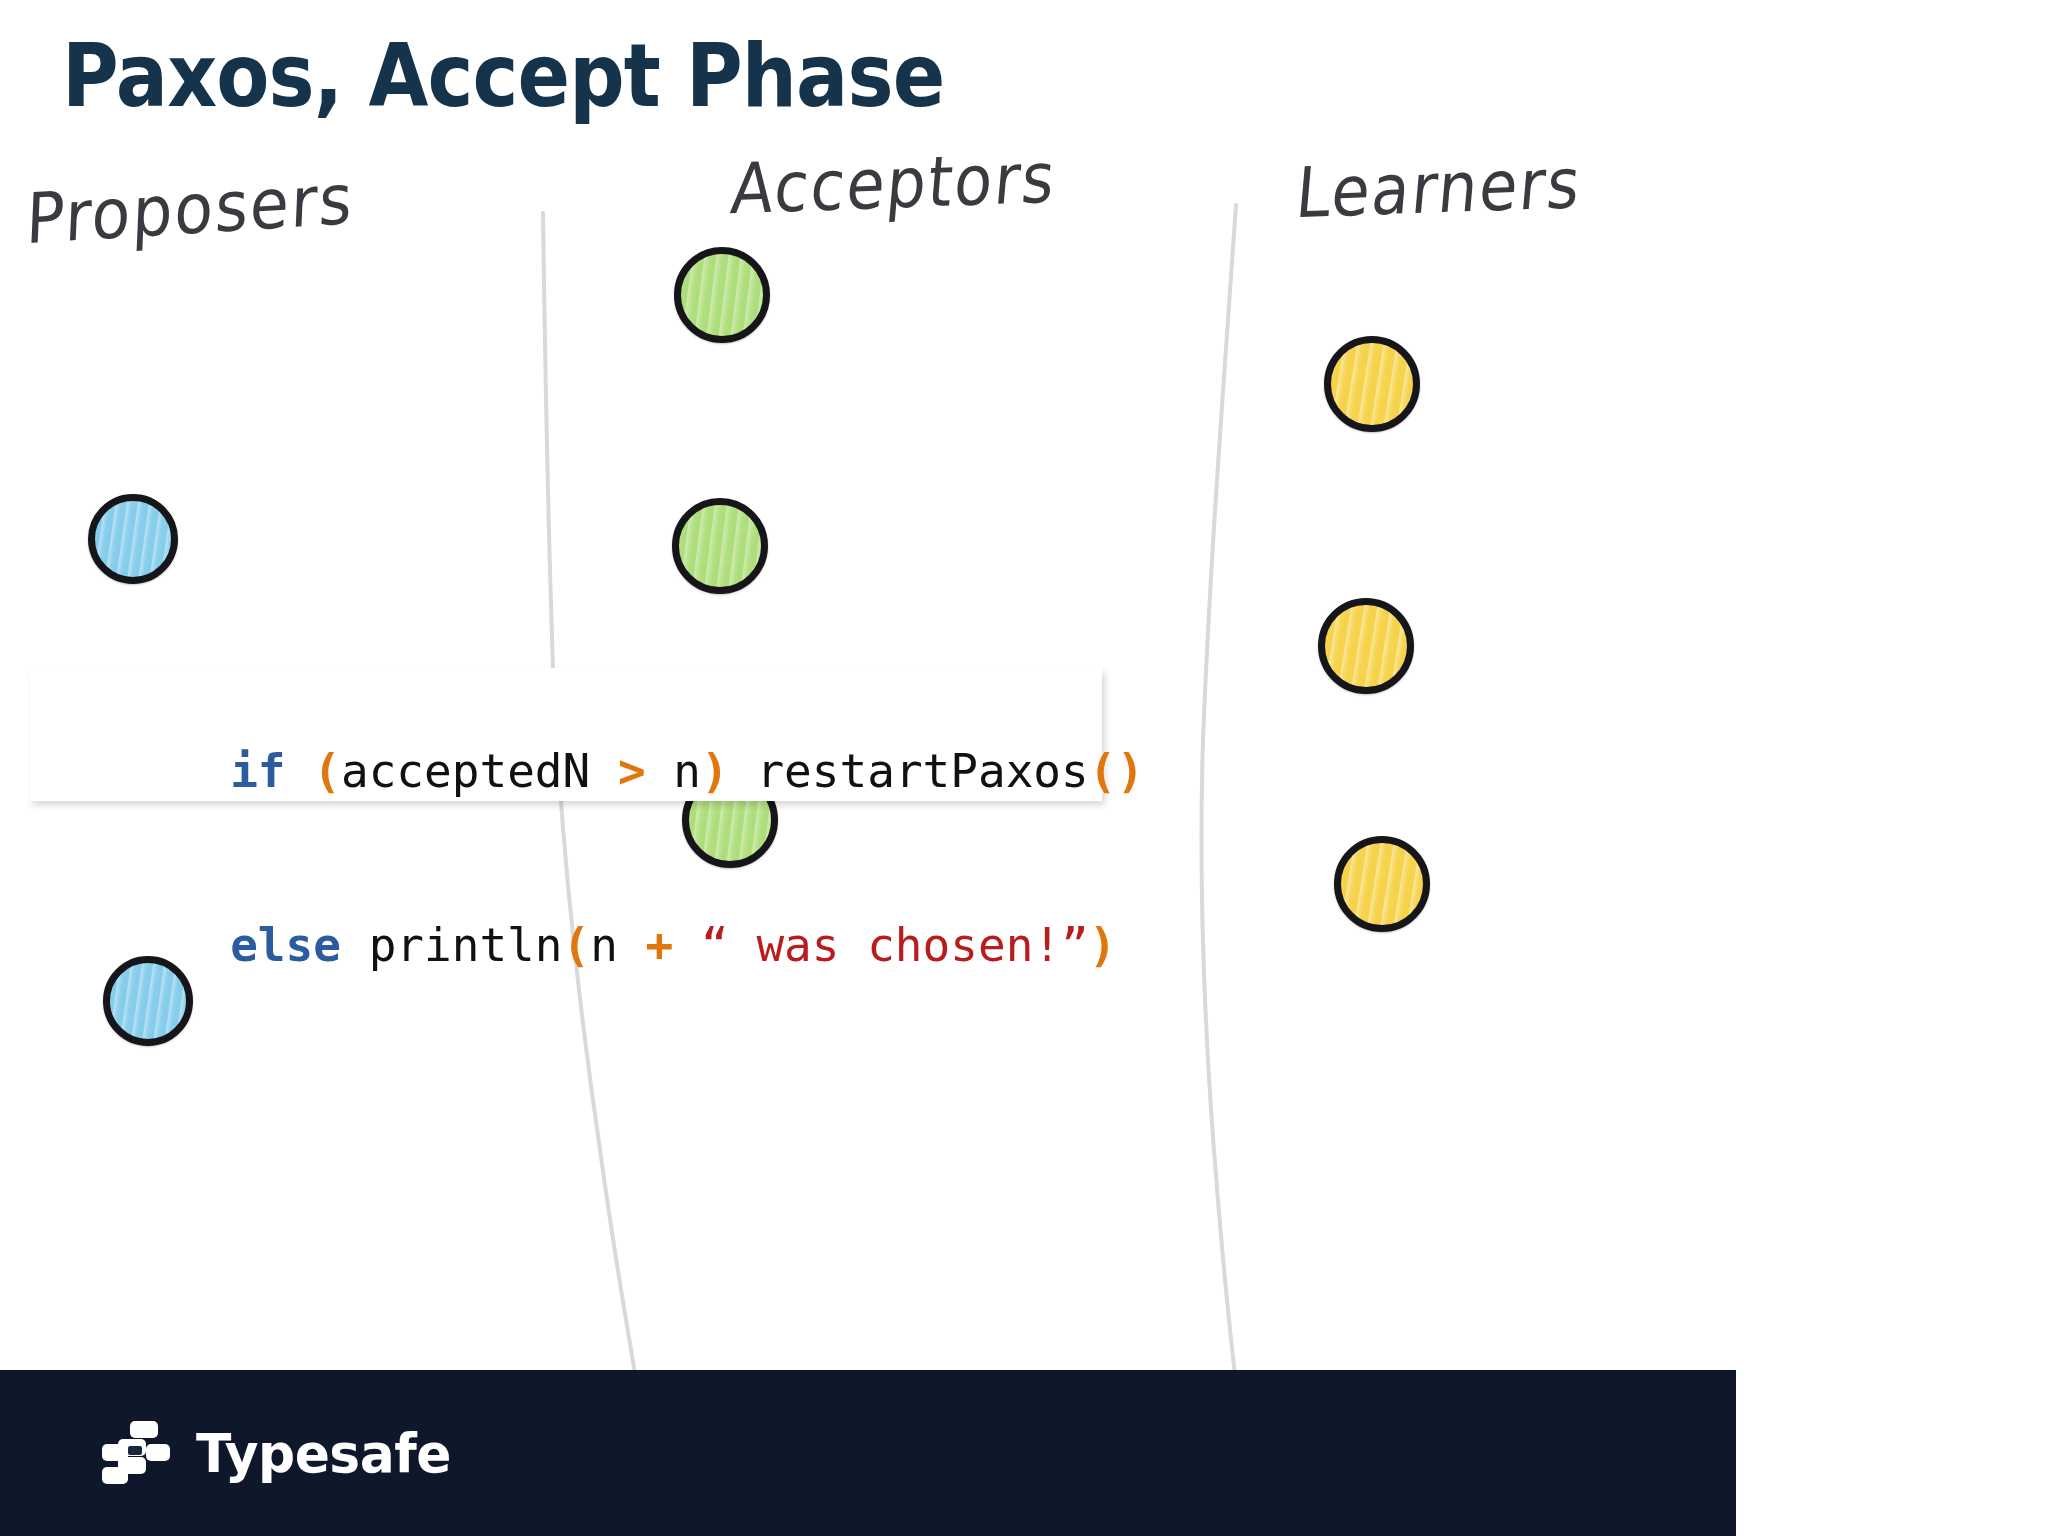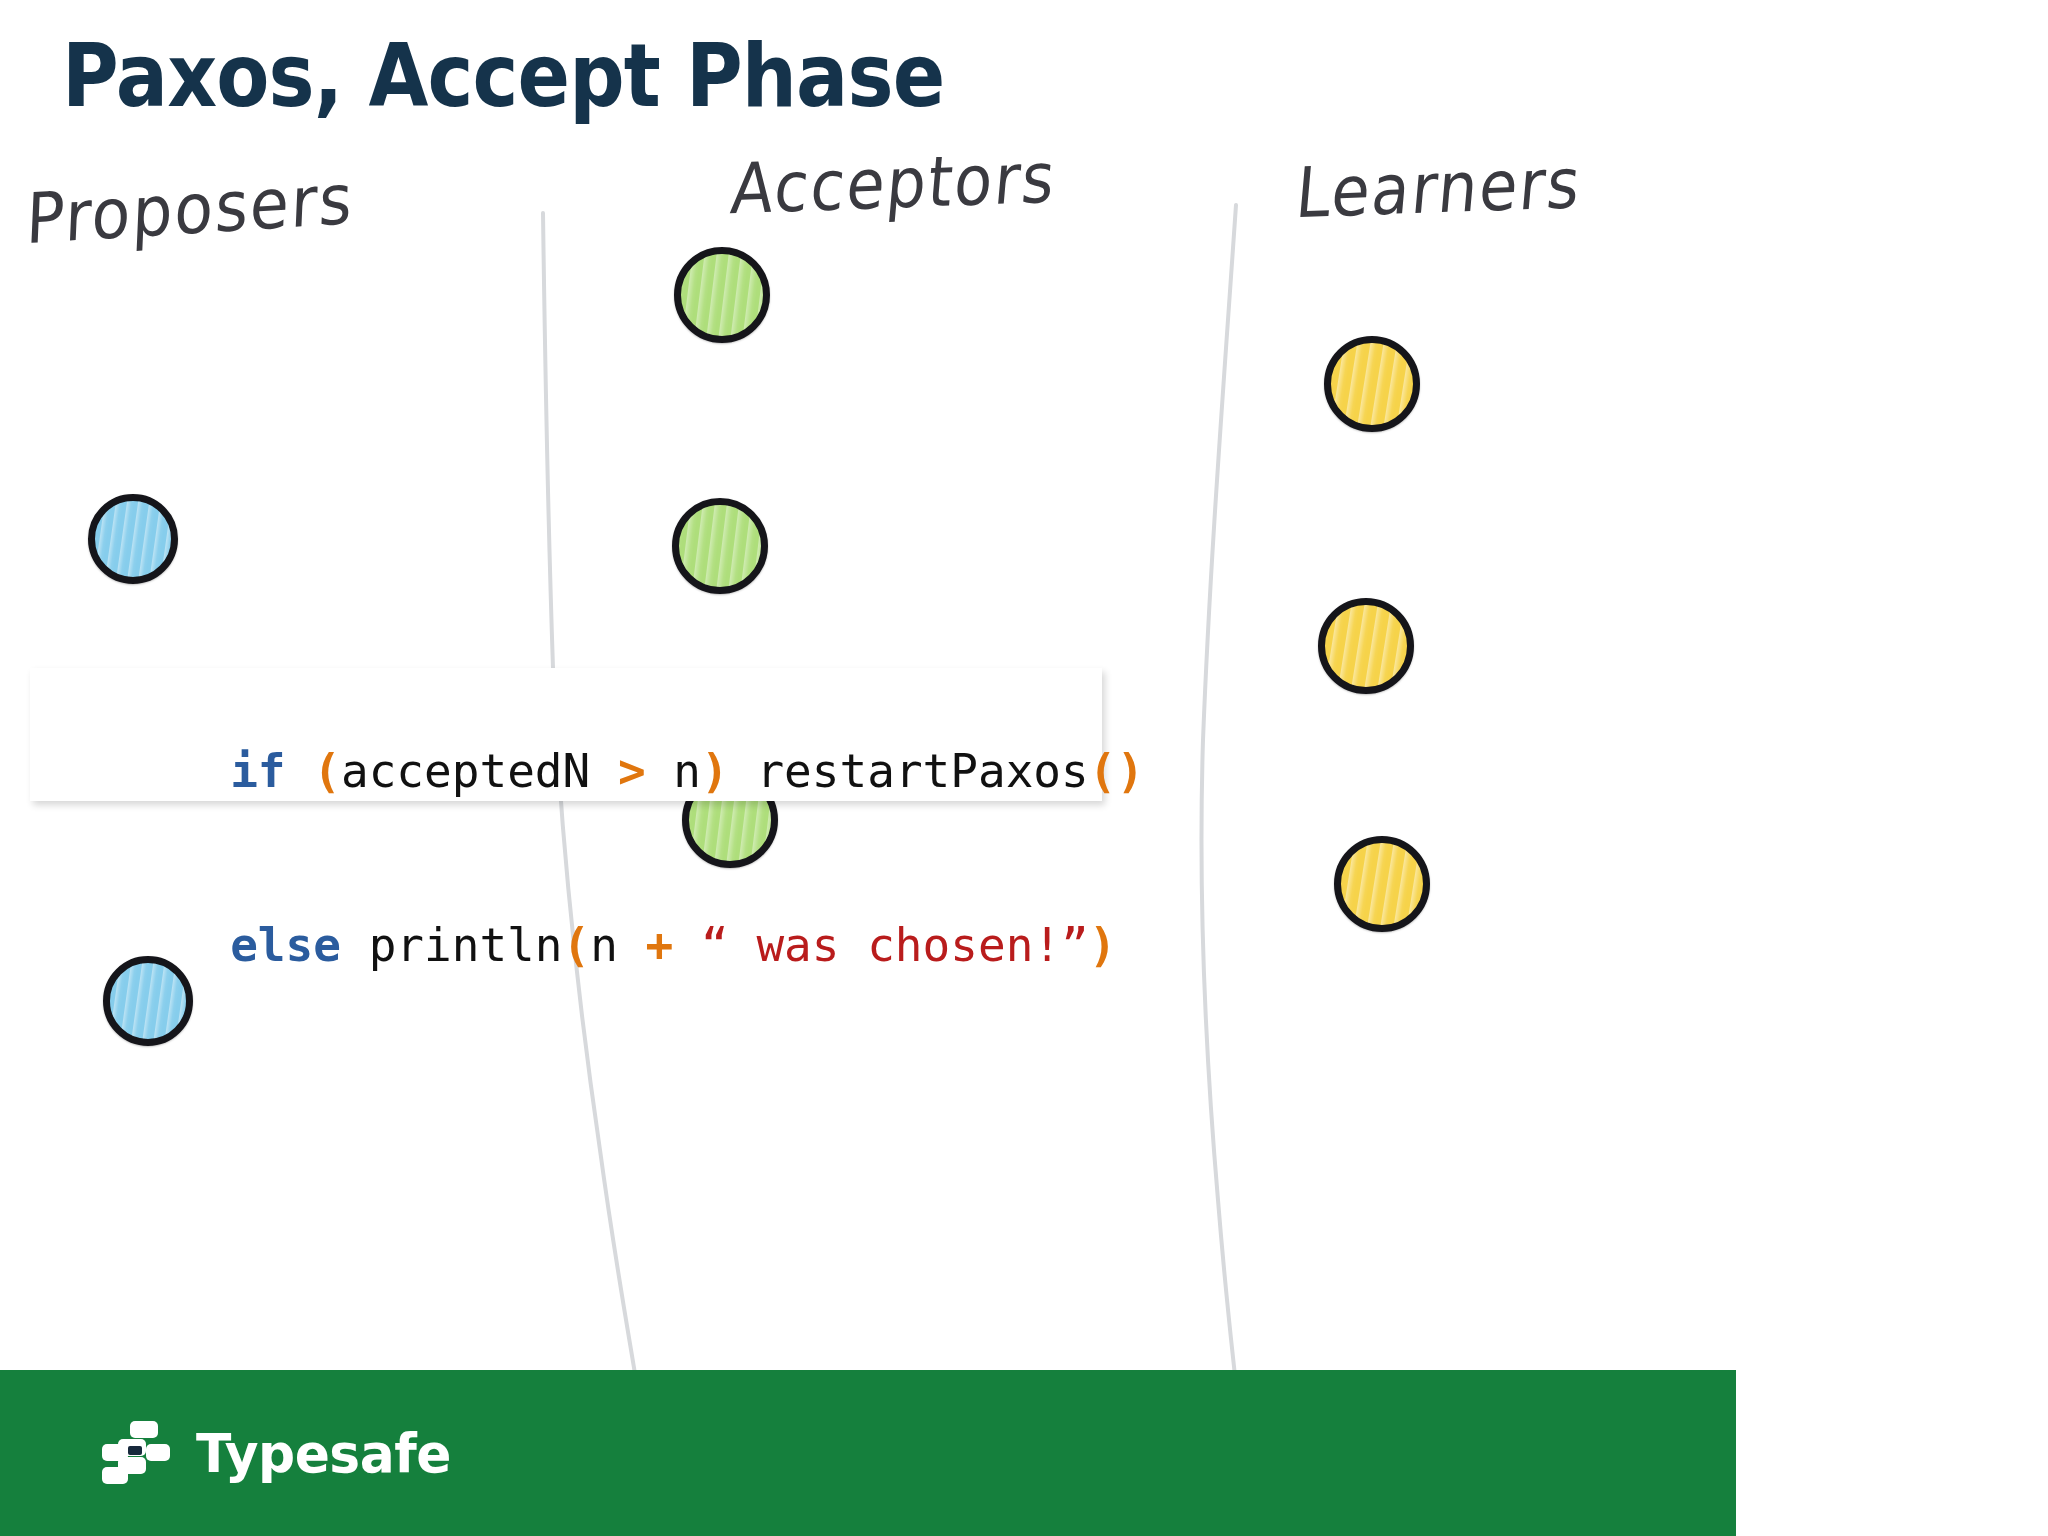--- a/index.html
+++ b/index.html
@@ -148,21 +148,21 @@
   .str { color: #b91c1c; }
   .id  { color: #111111; }
 
   
   #footer {
     position: absolute;
     left: 0;
     top: 1370px;
     width: 2048px;
     height: 166px;
-    background: #15803d;
+    background: #0f172a;
     display: flex;
     align-items: center;
     padding-left: 100px;
     box-sizing: border-box;
   }
   #logo-mark {
     width: 72px;
     height: 72px;
     margin-right: 24px;
     flex: none;

